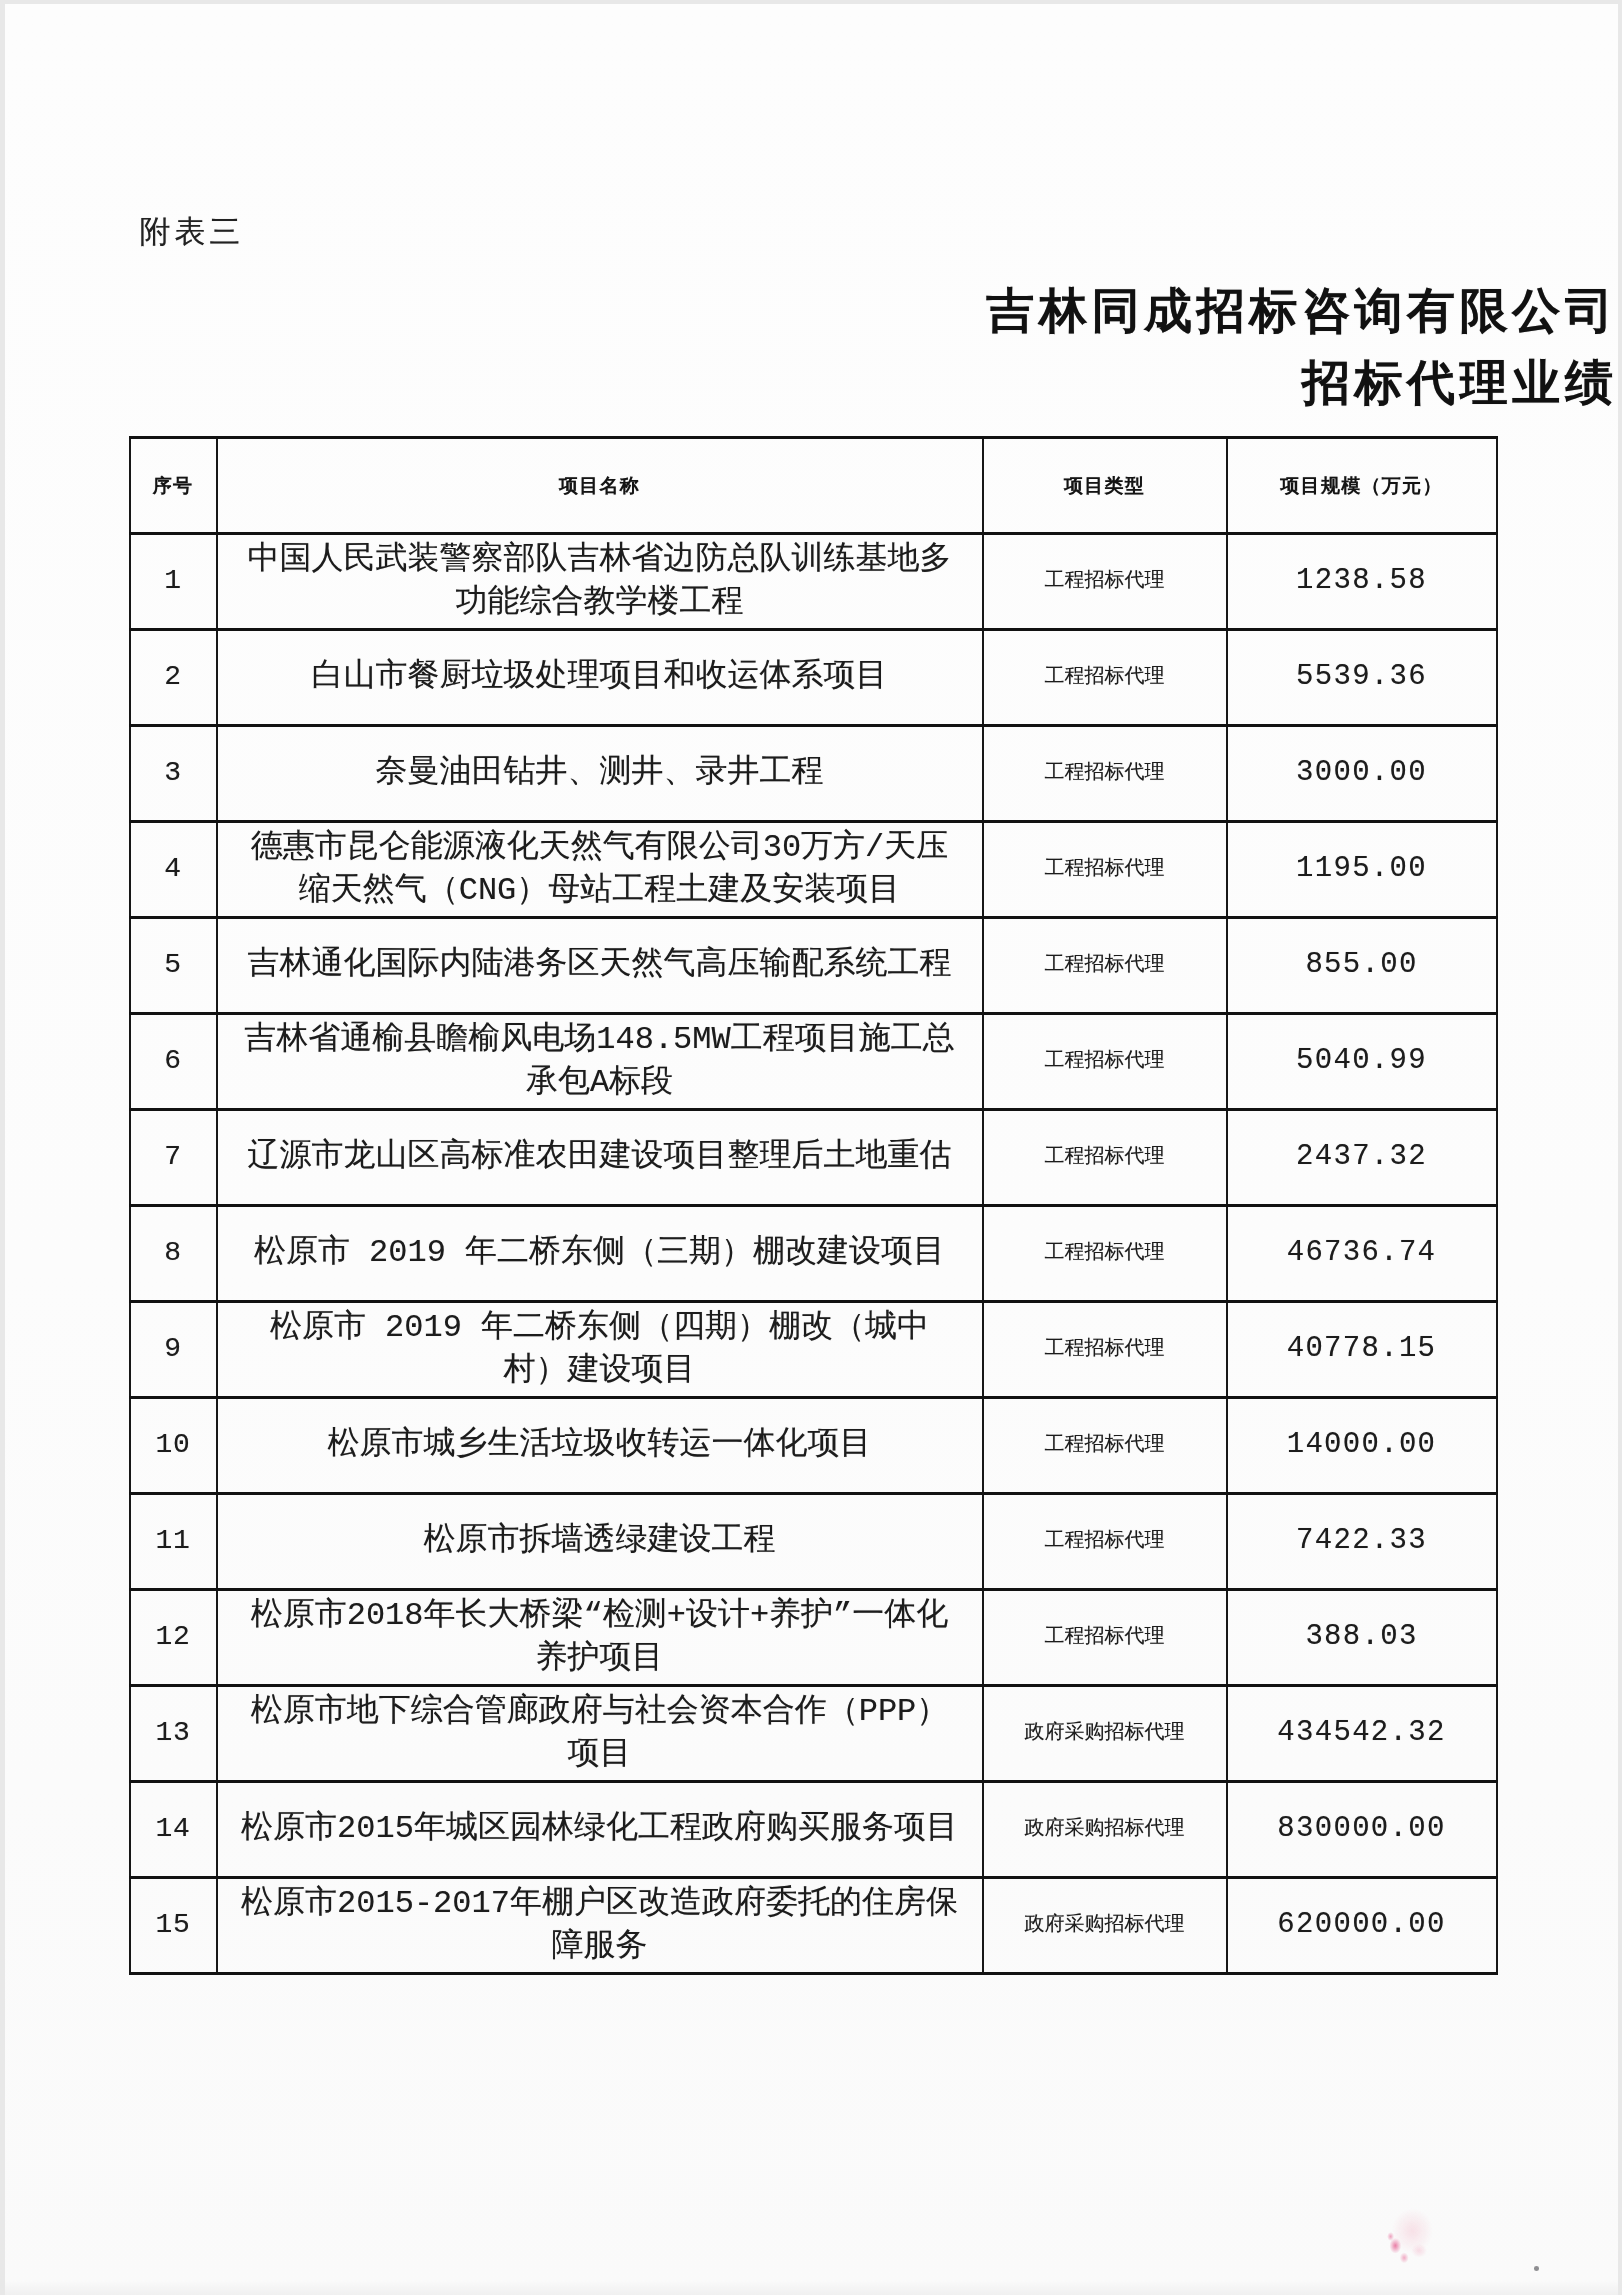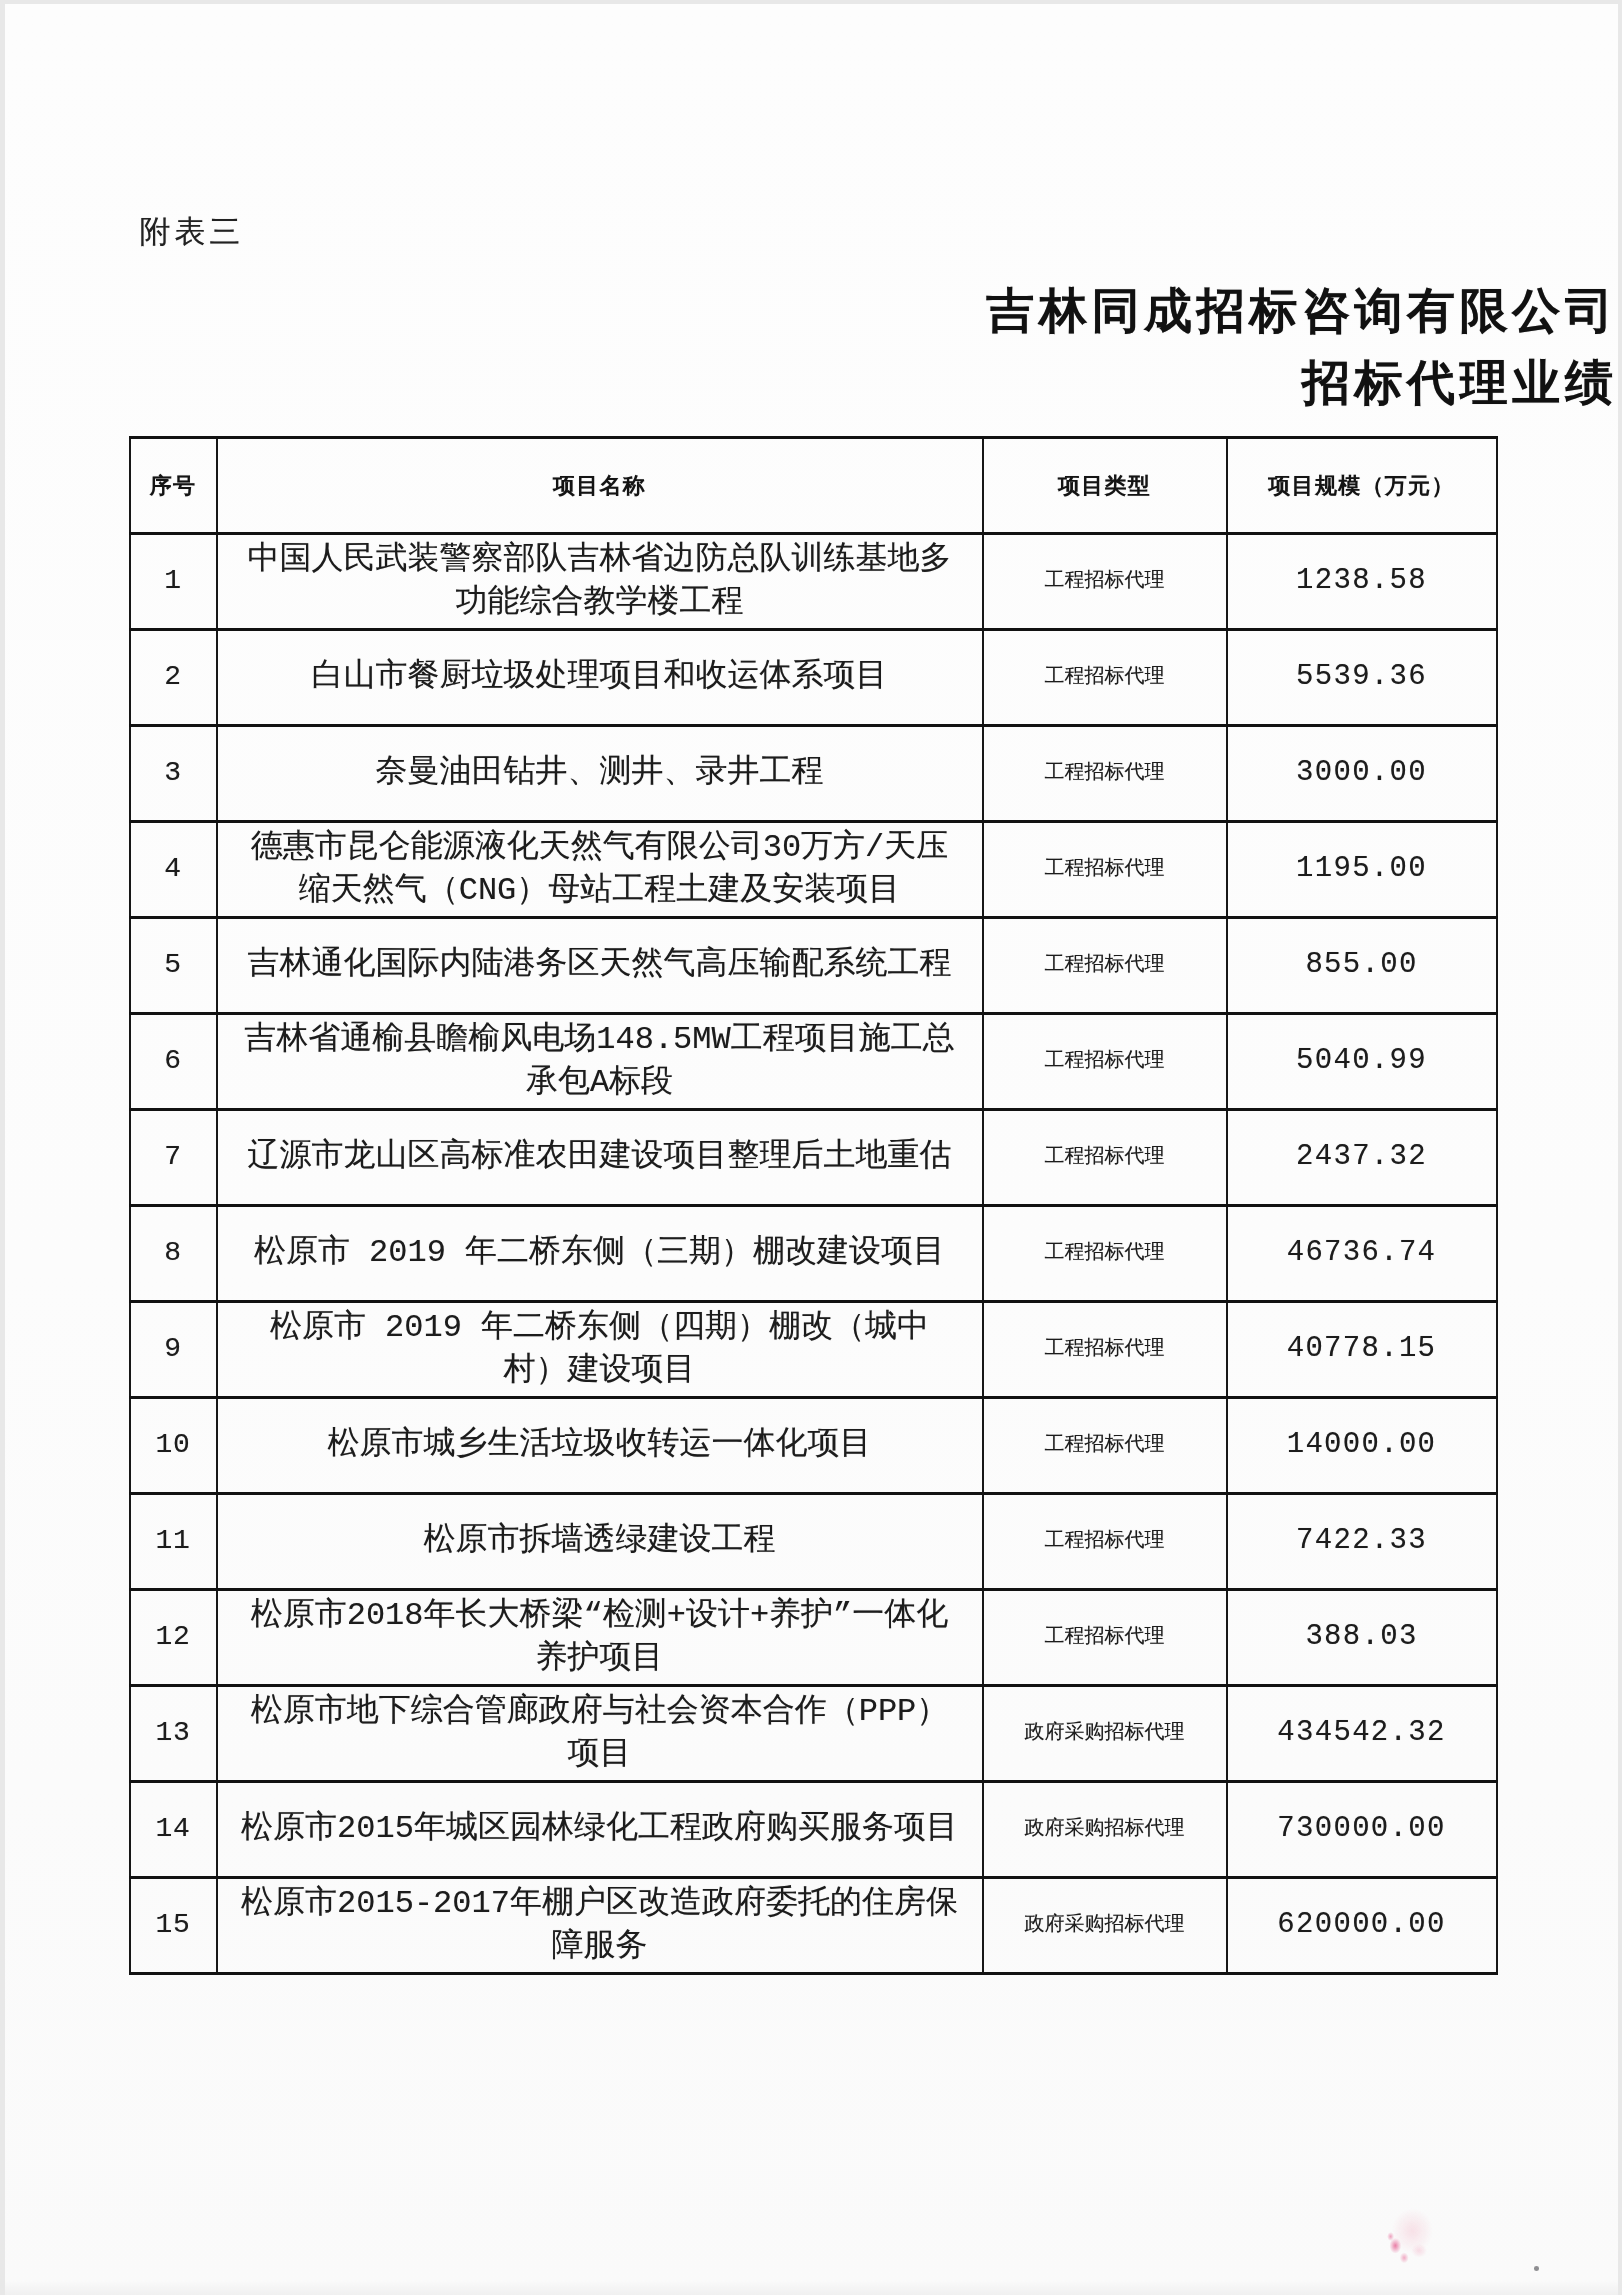--- a/index.html
+++ b/index.html
@@ -73,21 +73,21 @@
     vertical-align: middle;
     padding: 3.9px 9.2px;
     box-sizing: border-box;
     text-shadow: 0 0 0.7px rgba(15,15,15,0.4);
     overflow: hidden;
   }
   .perf-table thead tr { height: 96px; }
   .perf-table tbody tr { height: 96px; }
 
   .perf-table th {
-    font-size: 22px;
+    font-size: 19px;
     font-weight: bold;
     letter-spacing: 1.3px;
     color: #141414;
   }
   .perf-table td {
     font-size: 32px;
     color: #1c1c1c;
     line-height: 1.32;
   }
   .perf-table td.col-no { font-size: 28px; letter-spacing: 0.7px; }
@@ -225,21 +225,21 @@
         <tr>
           <td class="col-no">13</td>
           <td class="col-name">松原市地下综合管廊政府与社会资本合作（PPP）项目</td>
           <td class="col-type">政府采购招标代理</td>
           <td class="col-scale">434542.32</td>
         </tr>
         <tr>
           <td class="col-no">14</td>
           <td class="col-name">松原市2015年城区园林绿化工程政府购买服务项目</td>
           <td class="col-type">政府采购招标代理</td>
-          <td class="col-scale">730000.00</td>
+          <td class="col-scale">830000.00</td>
         </tr>
         <tr>
           <td class="col-no">15</td>
           <td class="col-name">松原市2015-2017年棚户区改造政府委托的住房保障服务</td>
           <td class="col-type">政府采购招标代理</td>
           <td class="col-scale">620000.00</td>
         </tr>
       </tbody>
   </table>
 

